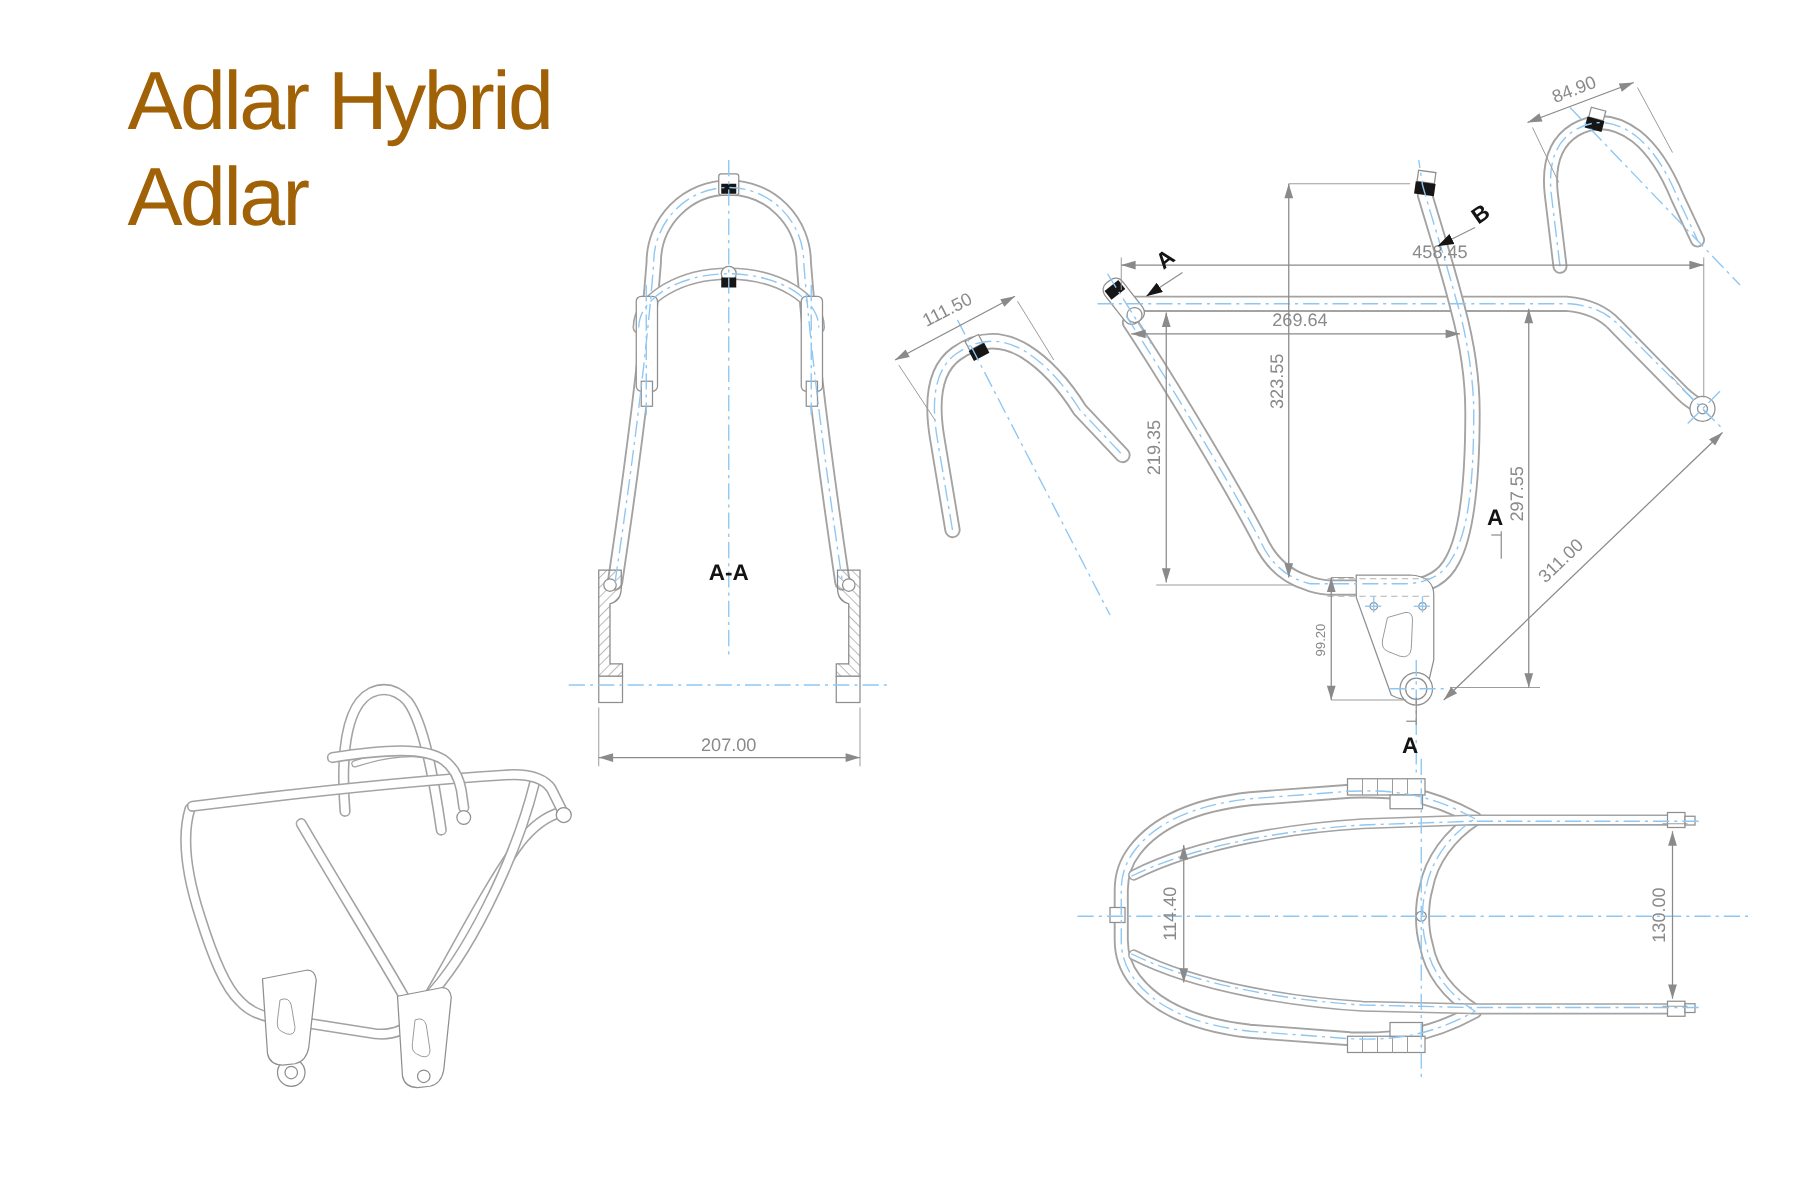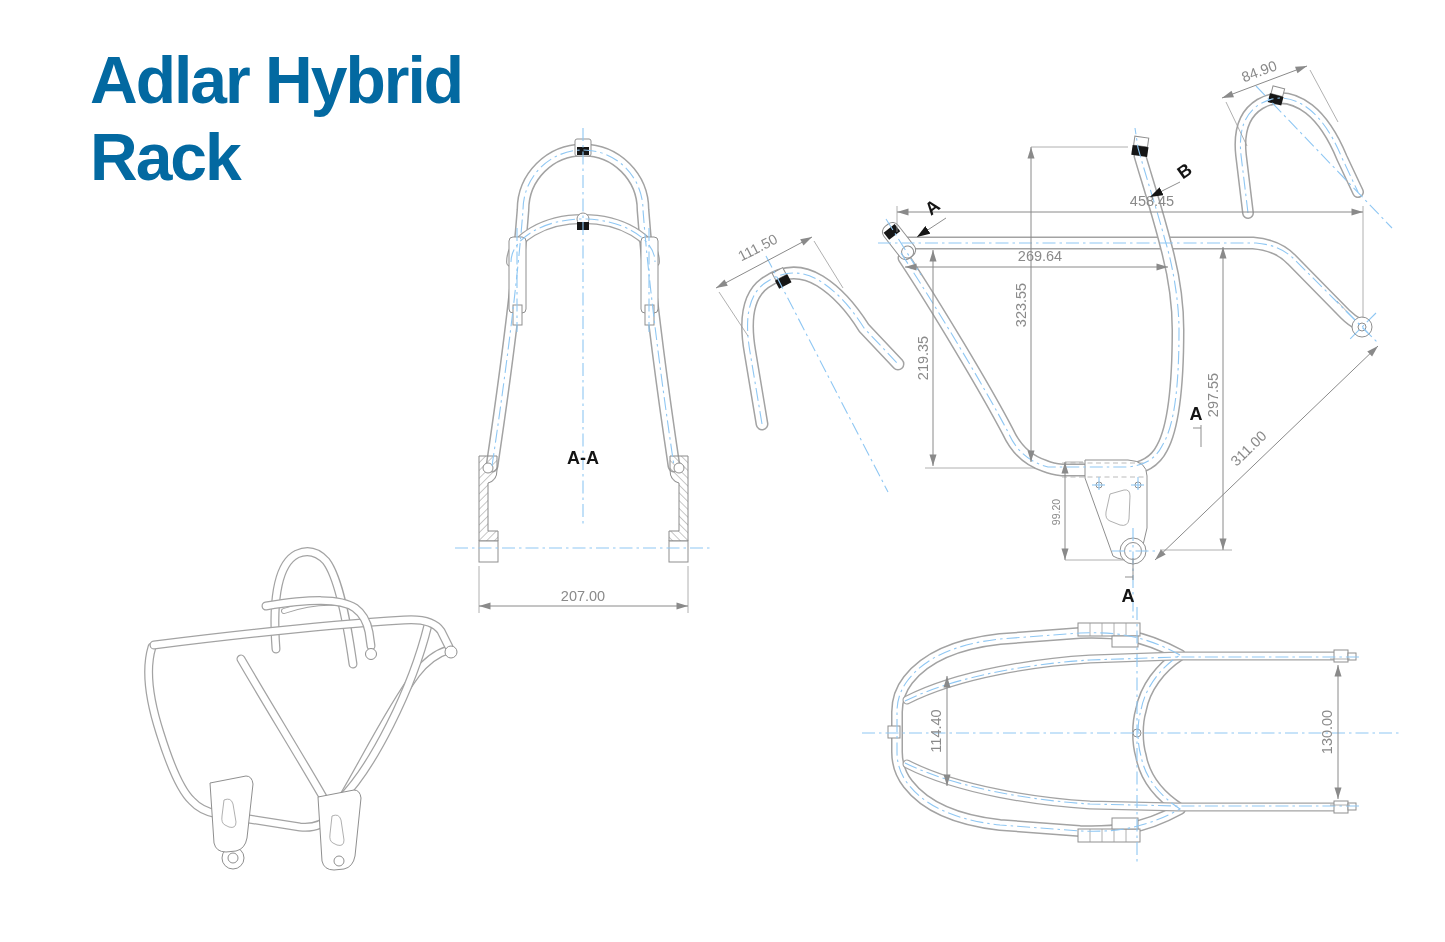--- a/index.html
+++ b/index.html
@@ -1,19 +1,19 @@
 <!DOCTYPE html>
 <html><head>
 <meta charset="utf-8">
 <style>
   html,body{margin:0;padding:0;background:#ffffff;}
   body{width:1445px;height:942px;position:relative;overflow:hidden;
        font-family:"Liberation Sans", sans-serif;}
-  .title{position:absolute;left:90px;top:42px;color:#0369a1;
-         font-weight:700;font-size:66px;line-height:77px;letter-spacing:-2px;}
+  .title{position:absolute;left:102px;top:42px;color:#a16207;
+         font-weight:400;font-size:66px;line-height:77px;letter-spacing:-2px;}
   svg{position:absolute;left:0;top:0;}
   svg text{font-family:"Liberation Sans", sans-serif;}
   .tube{stroke:#a3a3a3;fill:none;stroke-linecap:round;stroke-linejoin:round}
   .tcore{stroke:#ffffff;fill:none;stroke-linecap:round;stroke-linejoin:round}
   .ln{stroke:#8f8f8f;stroke-width:1;fill:none}
   .thin{stroke:#9c9c9c;stroke-width:0.8;fill:none}
   .dimline{stroke:#8a8a8a;stroke-width:1;fill:none}
   .cl{stroke:#8fc7f3;stroke-width:1.1;fill:none;stroke-dasharray:13 4 2.5 4}
   .hid{stroke:#b3b3b3;stroke-width:0.9;fill:none;stroke-dasharray:5 3.5}
   .dimtext{fill:#8a8a8a;font-size:14.5px}
@@ -21,21 +21,21 @@
   .seclabel{fill:#141414;font-size:18px;font-weight:700}
   .plate{fill:#ffffff;stroke:#8f8f8f;stroke-width:1}
   .bolt{fill:#161616;stroke:none}
   .hole{fill:#ffffff;stroke:#8f8f8f;stroke-width:1}
 </style>
 </head>
 <body>
 
 <div class="title">
   <div>Adlar Hybrid</div>
-  <div>Rack</div>
+  <div>Adlar</div>
 </div>
 
 <svg width="1445" height="942" viewBox="0 0 1445 942">
   <defs>
     <marker id="mE" orient="auto" markerWidth="13" markerHeight="8" refX="12" refY="4">
       <path d="M0.5,0.5 L12,4 L0.5,7.5 Z" fill="#8a8a8a"></path>
     </marker>
     <marker id="mS" orient="auto" markerWidth="13" markerHeight="8" refX="1" refY="4">
       <path d="M12.5,0.5 L1,4 L12.5,7.5 Z" fill="#8a8a8a"></path>
     </marker>

